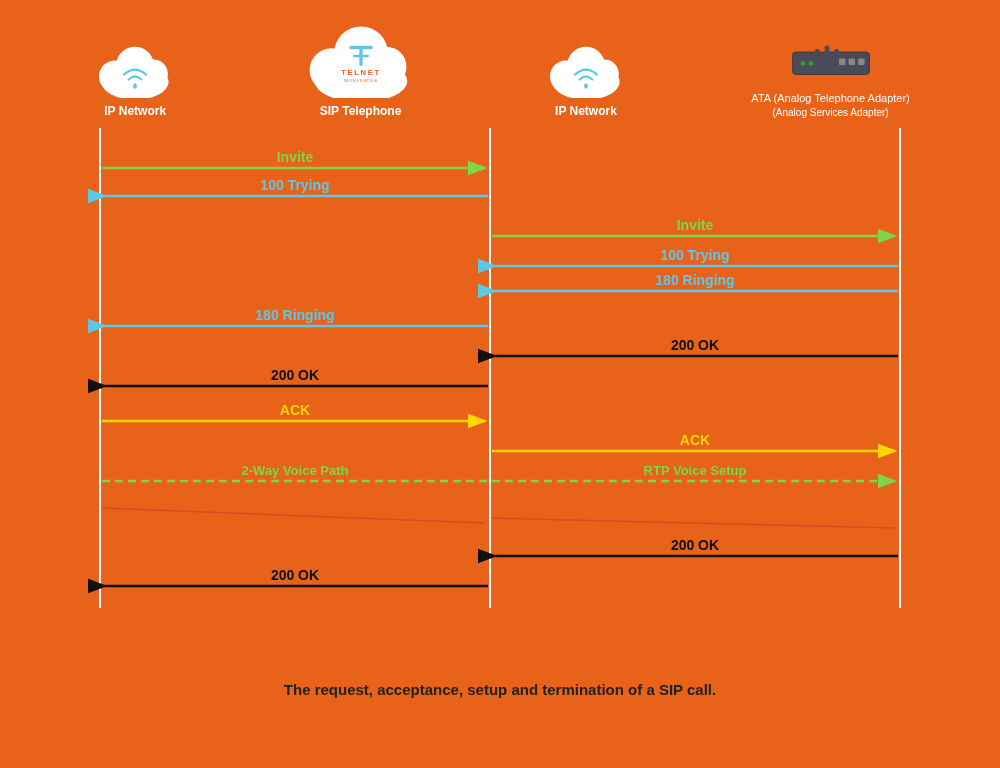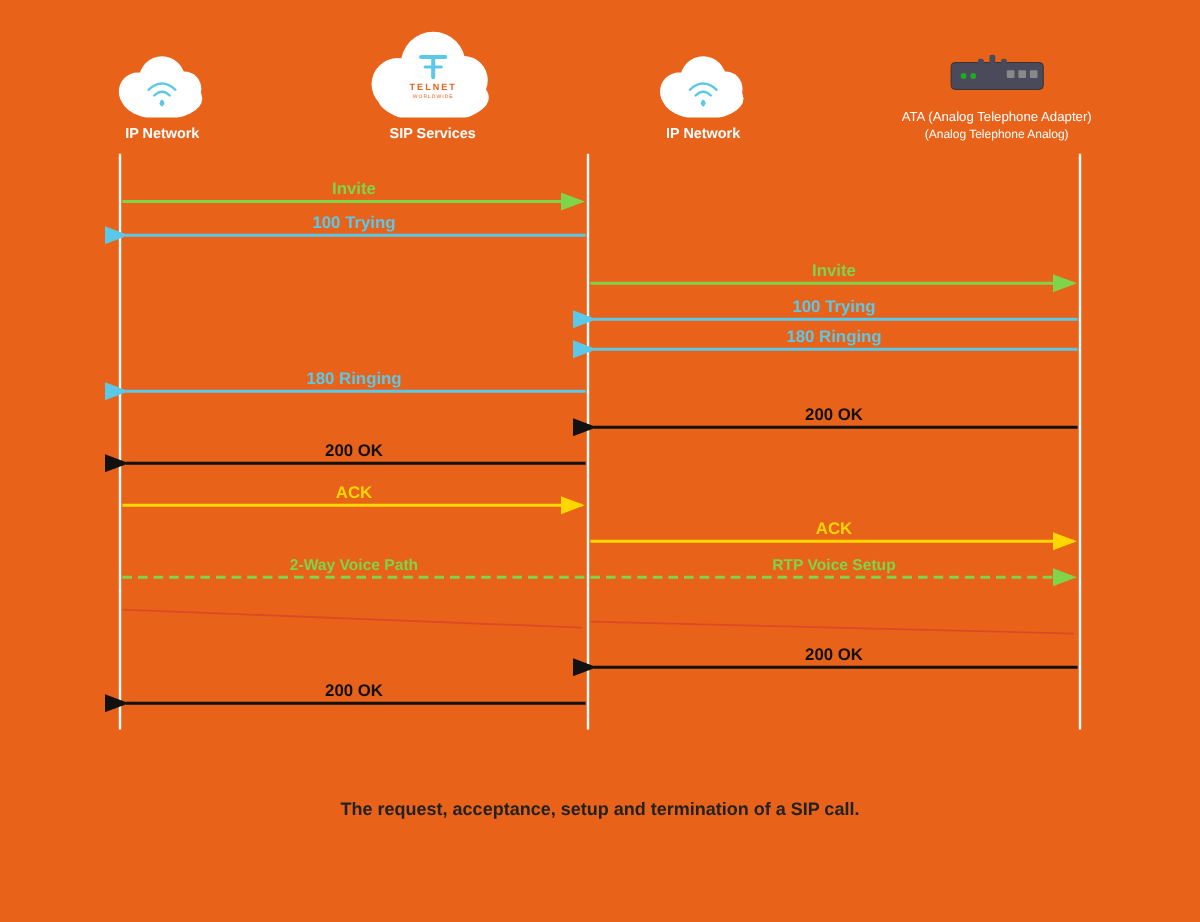--- a/index.html
+++ b/index.html
@@ -70,21 +70,21 @@
       width: 100%;
       height: 490px;
       pointer-events: none;
     }
 
     .footer-text {
       text-align: center;
       color: #222;
       font-size: 15px;
       font-weight: bold;
-      margin-top: 8px;
+      margin-top: 23px;
     }
 
     
     .telnet-cloud {
       width: 120px;
       height: 80px;
     }
   </style>
 </head>
 <body>
@@ -115,21 +115,21 @@
       <circle cx="35" cy="62" r="26" fill="white"></circle>
       <circle cx="70" cy="42" r="32" fill="white"></circle>
       <circle cx="100" cy="58" r="24" fill="white"></circle>
 
       <path d="M58 35 L82 35 M70 35 L70 55" stroke="#5BC8E8" stroke-width="4" stroke-linecap="round"></path>
       <path d="M62 45 L78 45" stroke="#5BC8E8" stroke-width="3" stroke-linecap="round"></path>
 
       <text x="70" y="68" text-anchor="middle" font-family="Arial" font-size="9" font-weight="900" letter-spacing="2" fill="#E8621A">TELNET</text>
       <text x="70" y="76" text-anchor="middle" font-family="Arial" font-size="5" letter-spacing="1" fill="#E8621A">WORLDWIDE</text>
     </svg>
-    <span class="label">SIP Services</span>
+    <span class="label">SIP Telephone</span>
   </div>
 
   <div class="header-item">
     <svg class="cloud" viewBox="0 0 110 75">
       <ellipse cx="55" cy="55" rx="42" ry="22" fill="white"></ellipse>
       <circle cx="30" cy="48" r="20" fill="white"></circle>
       <circle cx="55" cy="35" r="24" fill="white"></circle>
       <circle cx="78" cy="45" r="18" fill="white"></circle>
       <path d="M55 58 L55 62" stroke="#5BC8E8" stroke-width="3" stroke-linecap="round"></path>
       <path d="M47 52 Q55 44 63 52" stroke="#5BC8E8" stroke-width="2.5" fill="none" stroke-linecap="round"></path>
@@ -151,21 +151,21 @@
       <rect x="72" y="20" width="8" height="8" rx="1" fill="#888"></rect>
       <rect x="84" y="20" width="8" height="8" rx="1" fill="#888"></rect>
 
       <rect x="30" y="8" width="6" height="8" rx="2" fill="#4A4A5A"></rect>
       <rect x="42" y="4" width="6" height="12" rx="2" fill="#4A4A5A"></rect>
       <rect x="54" y="8" width="6" height="8" rx="2" fill="#4A4A5A"></rect>
     </svg>
     <div class="label" style="text-align:center; color:white; font-size:11px; font-weight:normal; line-height:1.3;">
       <span>ATA
 (Analog Telephone Adapter)</span><br>
-      <span style="font-size:10px;">(Analog Telephone Analog)</span>
+      <span style="font-size:10px;">(Analog Services Adapter)</span>
     </div>
   </div>
 </div>
 
 <div class="diagram">
   <svg class="arrows-svg" viewBox="0 0 940 490" preserveAspectRatio="xMidYMid meet">
 
     <line x1="70" y1="0" x2="70" y2="480" stroke="white" stroke-width="2"></line>
 
     <line x1="460" y1="0" x2="460" y2="480" stroke="white" stroke-width="2"></line>

